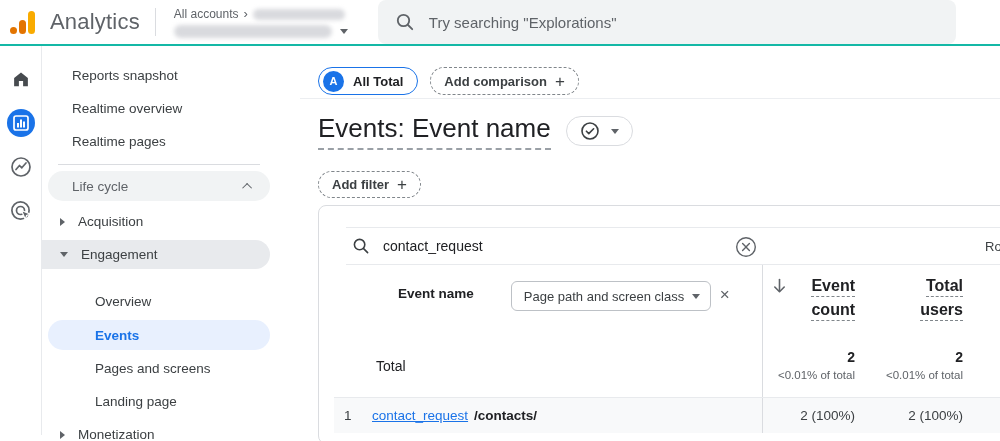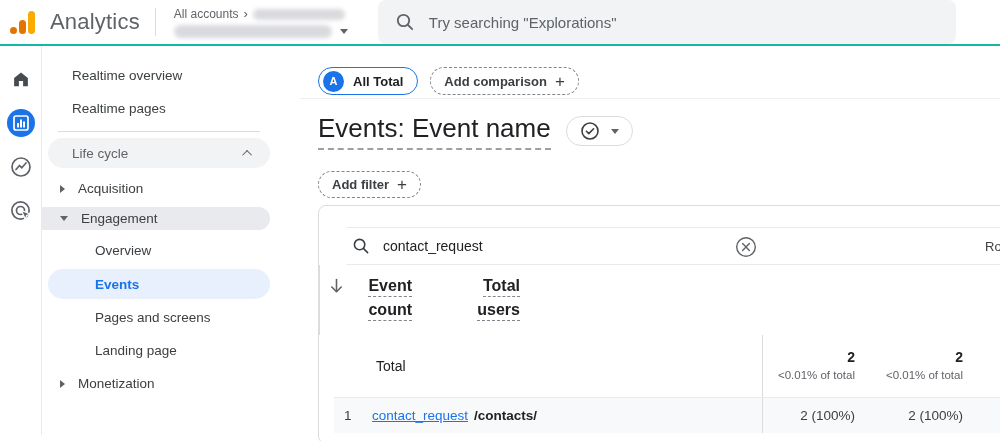--- a/index.html
+++ b/index.html
@@ -38,21 +38,21 @@
   .rail-btn.active { background:#1a73e8; }
 
   
   .nav { width:258px; padding-top:13px; flex:none; font-size:13.5px; color:#3c4043; }
   .nav-item { height:33px; display:flex; align-items:center; padding-left:30px; cursor:pointer; }
   .nav-divider { border-top:1px solid #dadce0; margin:6px 0 6px 16px; width:202px; }
   .nav-collection { height:30px; margin:6px 30px 4px 6px; background:#f1f3f4; border-radius:15px; display:flex; align-items:center; padding:0 18px 0 24px; color:#5f6368; }
   .nav-collection .spacer { flex:1; }
   .chev-up { width:7px; height:7px; border-left:1.6px solid #5f6368; border-top:1.6px solid #5f6368; transform:rotate(45deg) translateY(2px); }
   .nav-parent { height:33px; display:flex; align-items:center; padding-left:18px; gap:13px; }
-  .nav-parent.expanded { height:23px; margin:2px 30px 4px 0; background:#e8eaed; border-radius:0 14.5px 14.5px 0; }
+  .nav-parent.expanded { height:29px; margin:2px 30px 16px 0; background:#e8eaed; border-radius:0 14.5px 14.5px 0; }
   .tri-right { width:0; height:0; border-top:4px solid transparent; border-bottom:4px solid transparent; border-left:5px solid #5f6368; }
   .tri-down  { width:0; height:0; border-left:4px solid transparent; border-right:4px solid transparent; border-top:5px solid #5f6368; }
   .nav-sub { height:33px; display:flex; align-items:center; padding-left:53px; }
   .nav-sub.selected { height:30px; margin:2px 30px 2px 6px; background:#e8f0fe; border-radius:15px; padding-left:47px; color:#1a73e8; font-weight:bold; }
 
   
   .main { flex:1; min-width:0; }
   .comparison-row { margin:21px 0 0 18px; height:28px; display:flex; gap:12px; }
   .chip { height:28px; border-radius:15px; display:flex; align-items:center; font-size:13px; font-weight:bold; color:#202124; }
   .chip-allusers { border:1px solid #1a73e8; padding:0 14px 0 4px; gap:9px; }
@@ -162,20 +162,23 @@
     <div class="rail-btn">
       <svg width="24" height="24" viewBox="0 0 24 24">
         <circle cx="11.5" cy="11.5" r="8.6" fill="none" stroke="#5f6368" stroke-width="1.7"></circle>
         <circle cx="11.5" cy="11.5" r="4" fill="none" stroke="#5f6368" stroke-width="1.7"></circle>
         <path d="M12.5 11.5 L21.5 15.2 L17.6 16.4 L16.3 20.4 Z" fill="#5f6368" stroke="#fff" stroke-width="1.3"></path>
       </svg>
     </div>
   </div>
 
   <div class="nav">
+    <div class="nav-item">
+        <span>Reports snapshot</span>
+      </div>
     <div class="nav-item">
         <span>Realtime overview</span>
       </div>
     <div class="nav-item">
         <span>Realtime pages</span>
       </div>
     <div class="nav-divider"></div>
     <div class="nav-collection">
       <span>Life cycle</span>
       <span class="spacer"></span>
@@ -253,20 +256,28 @@
           <svg width="22" height="22" viewBox="0 0 22 22">
               <circle cx="11" cy="11" r="9.3" fill="none" stroke="#5f6368" stroke-width="1.4"></circle>
               <line x1="7.6" y1="7.6" x2="14.4" y2="14.4" stroke="#5f6368" stroke-width="1.4" stroke-linecap="round"></line>
               <line x1="14.4" y1="7.6" x2="7.6" y2="14.4" stroke="#5f6368" stroke-width="1.4" stroke-linecap="round"></line>
             </svg>
         </span>
         <span class="rows-label">Rows per page:</span>
       </div>
 
       <div class="header-row">
+        <div class="dims-h">
+          <span class="dim-label">Event name</span>
+          <div class="dim-dropdown">
+            <span>Page path and screen class</span>
+            <span class="caret-down"></span>
+          </div>
+          <span class="close-x">×</span>
+        </div>
         <div class="metrics metrics-h">
           <span class="sort-arrow">
             <svg width="15" height="16" viewBox="0 0 15 16">
                 <line x1="7.5" y1="1.5" x2="7.5" y2="13" stroke="#5f6368" stroke-width="1.6" stroke-linecap="round"></line>
                 <path d="M2.8 9 L7.5 13.7 L12.2 9" fill="none" stroke="#5f6368" stroke-width="1.6" stroke-linecap="round" stroke-linejoin="round"></path>
               </svg>
           </span>
           <div class="m1">
             <span class="mh-word">Event</span><br>
             <span class="mh-word">count</span>

